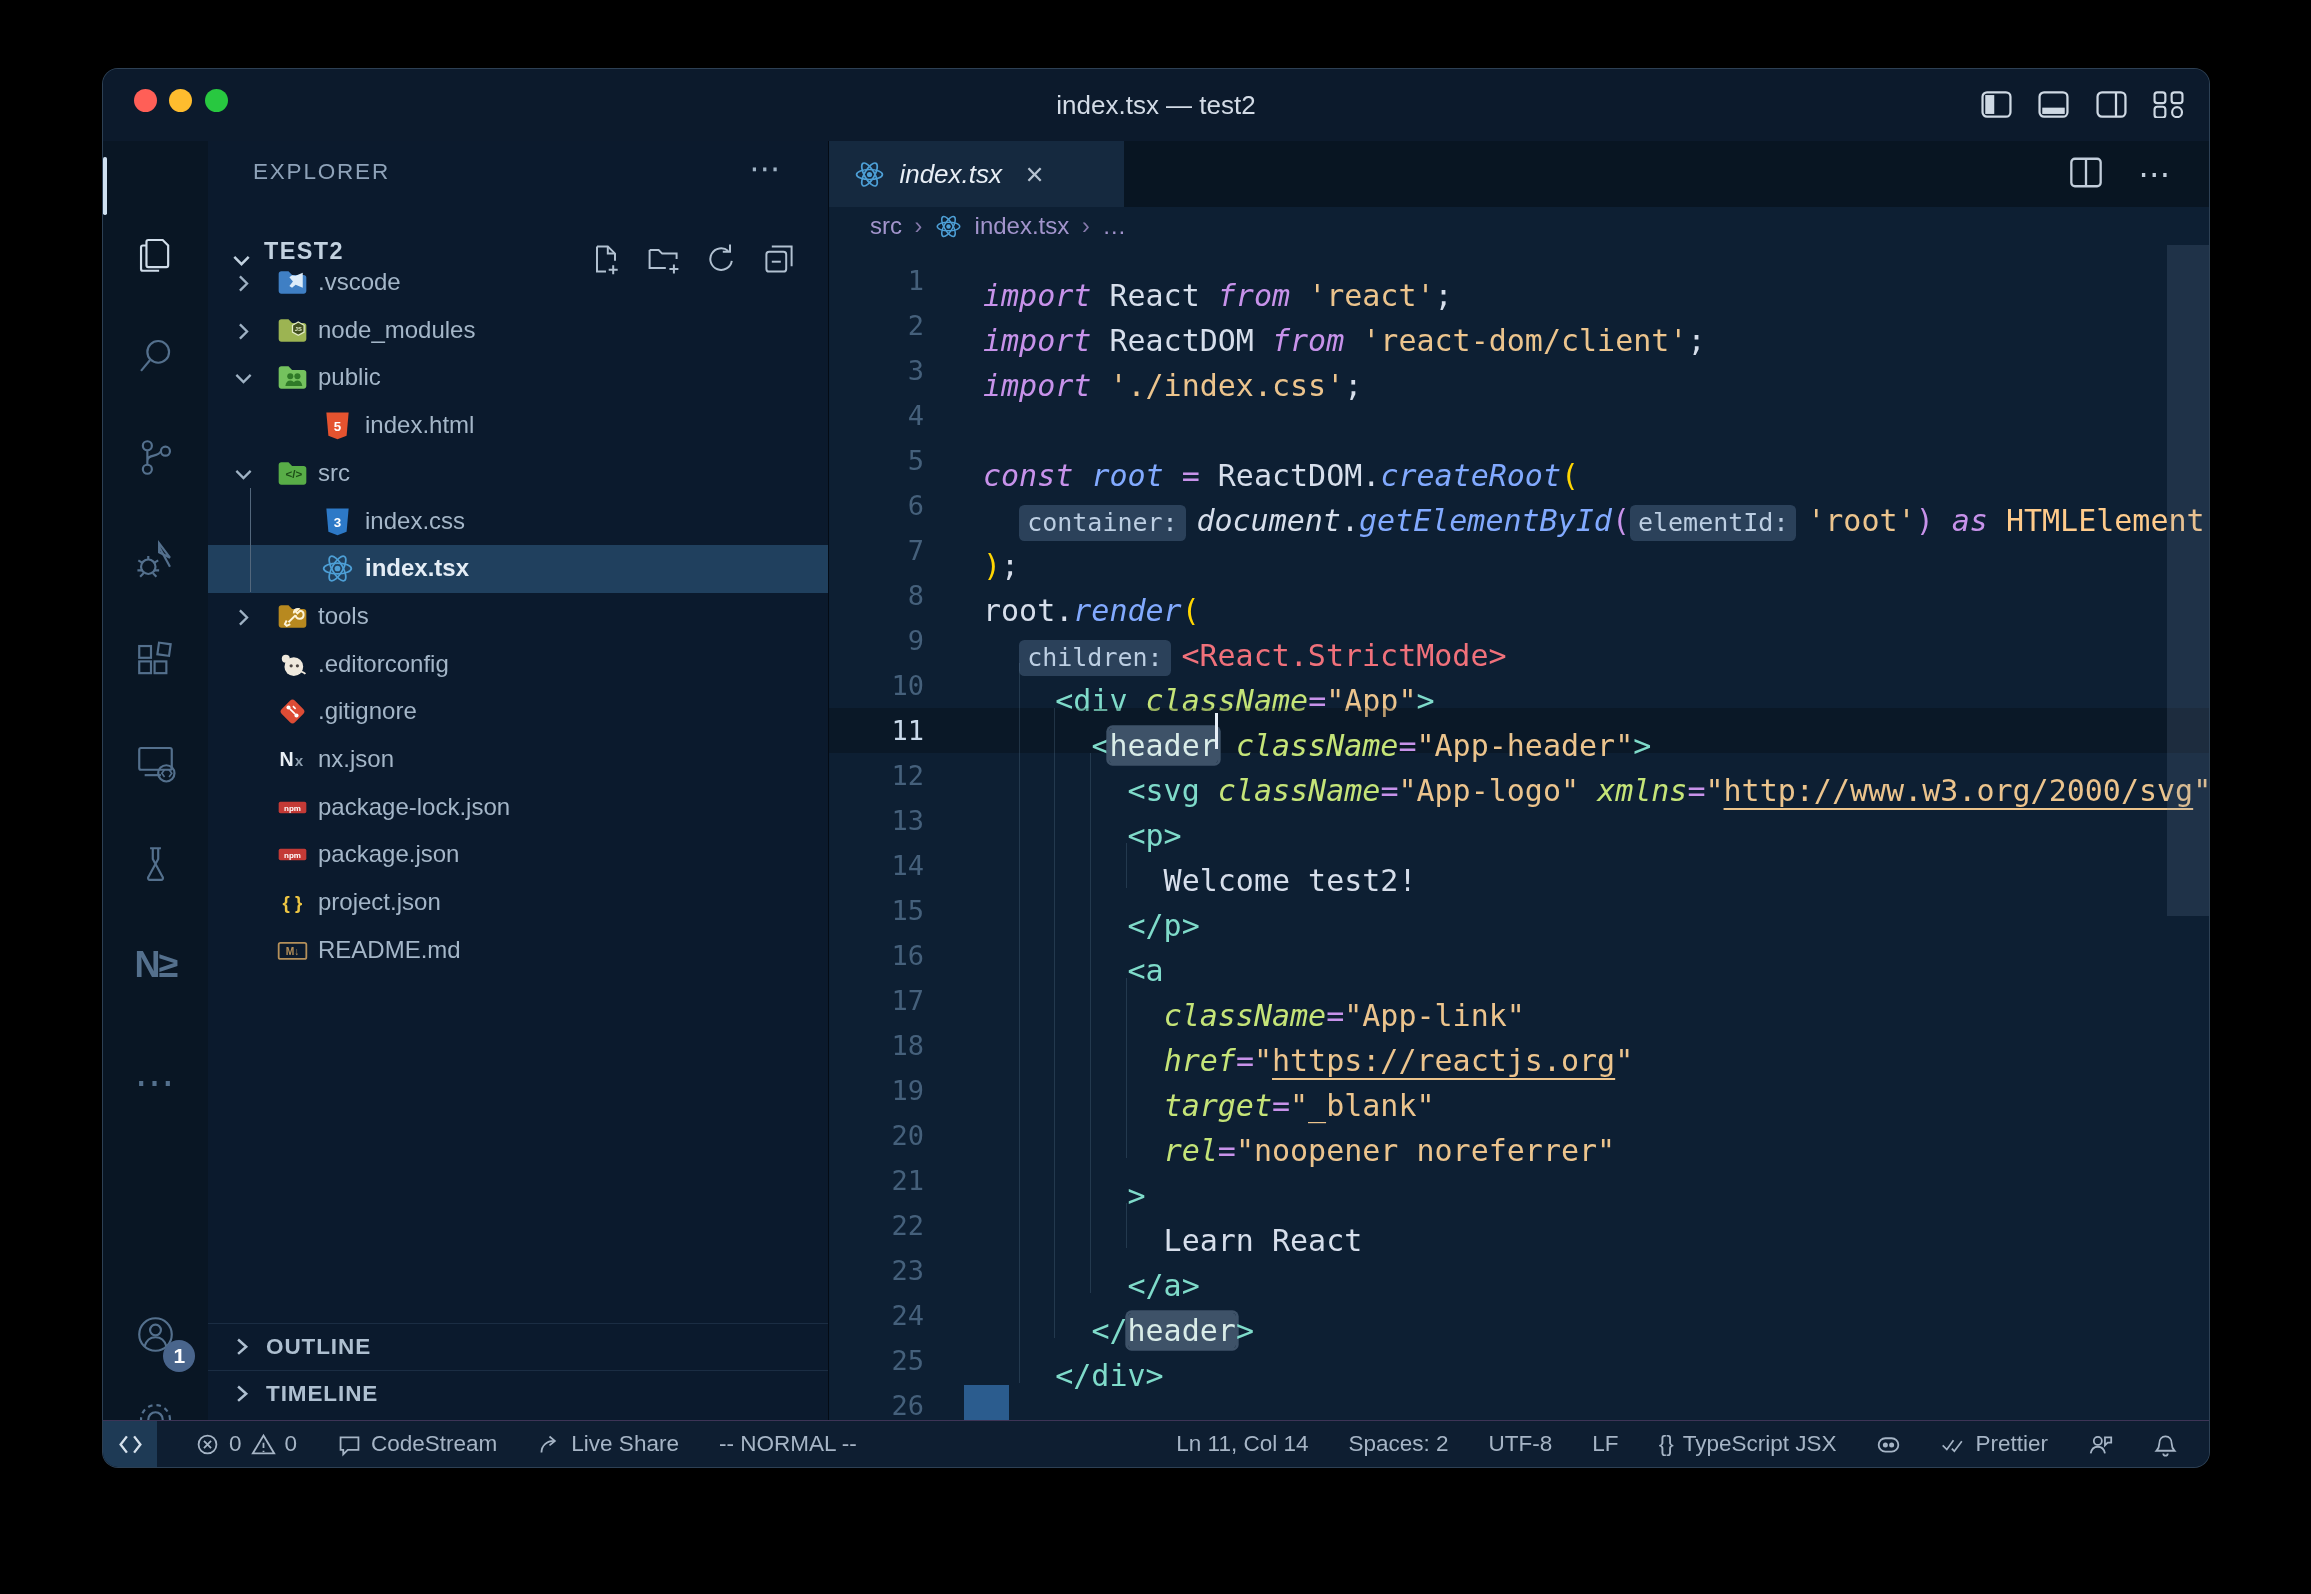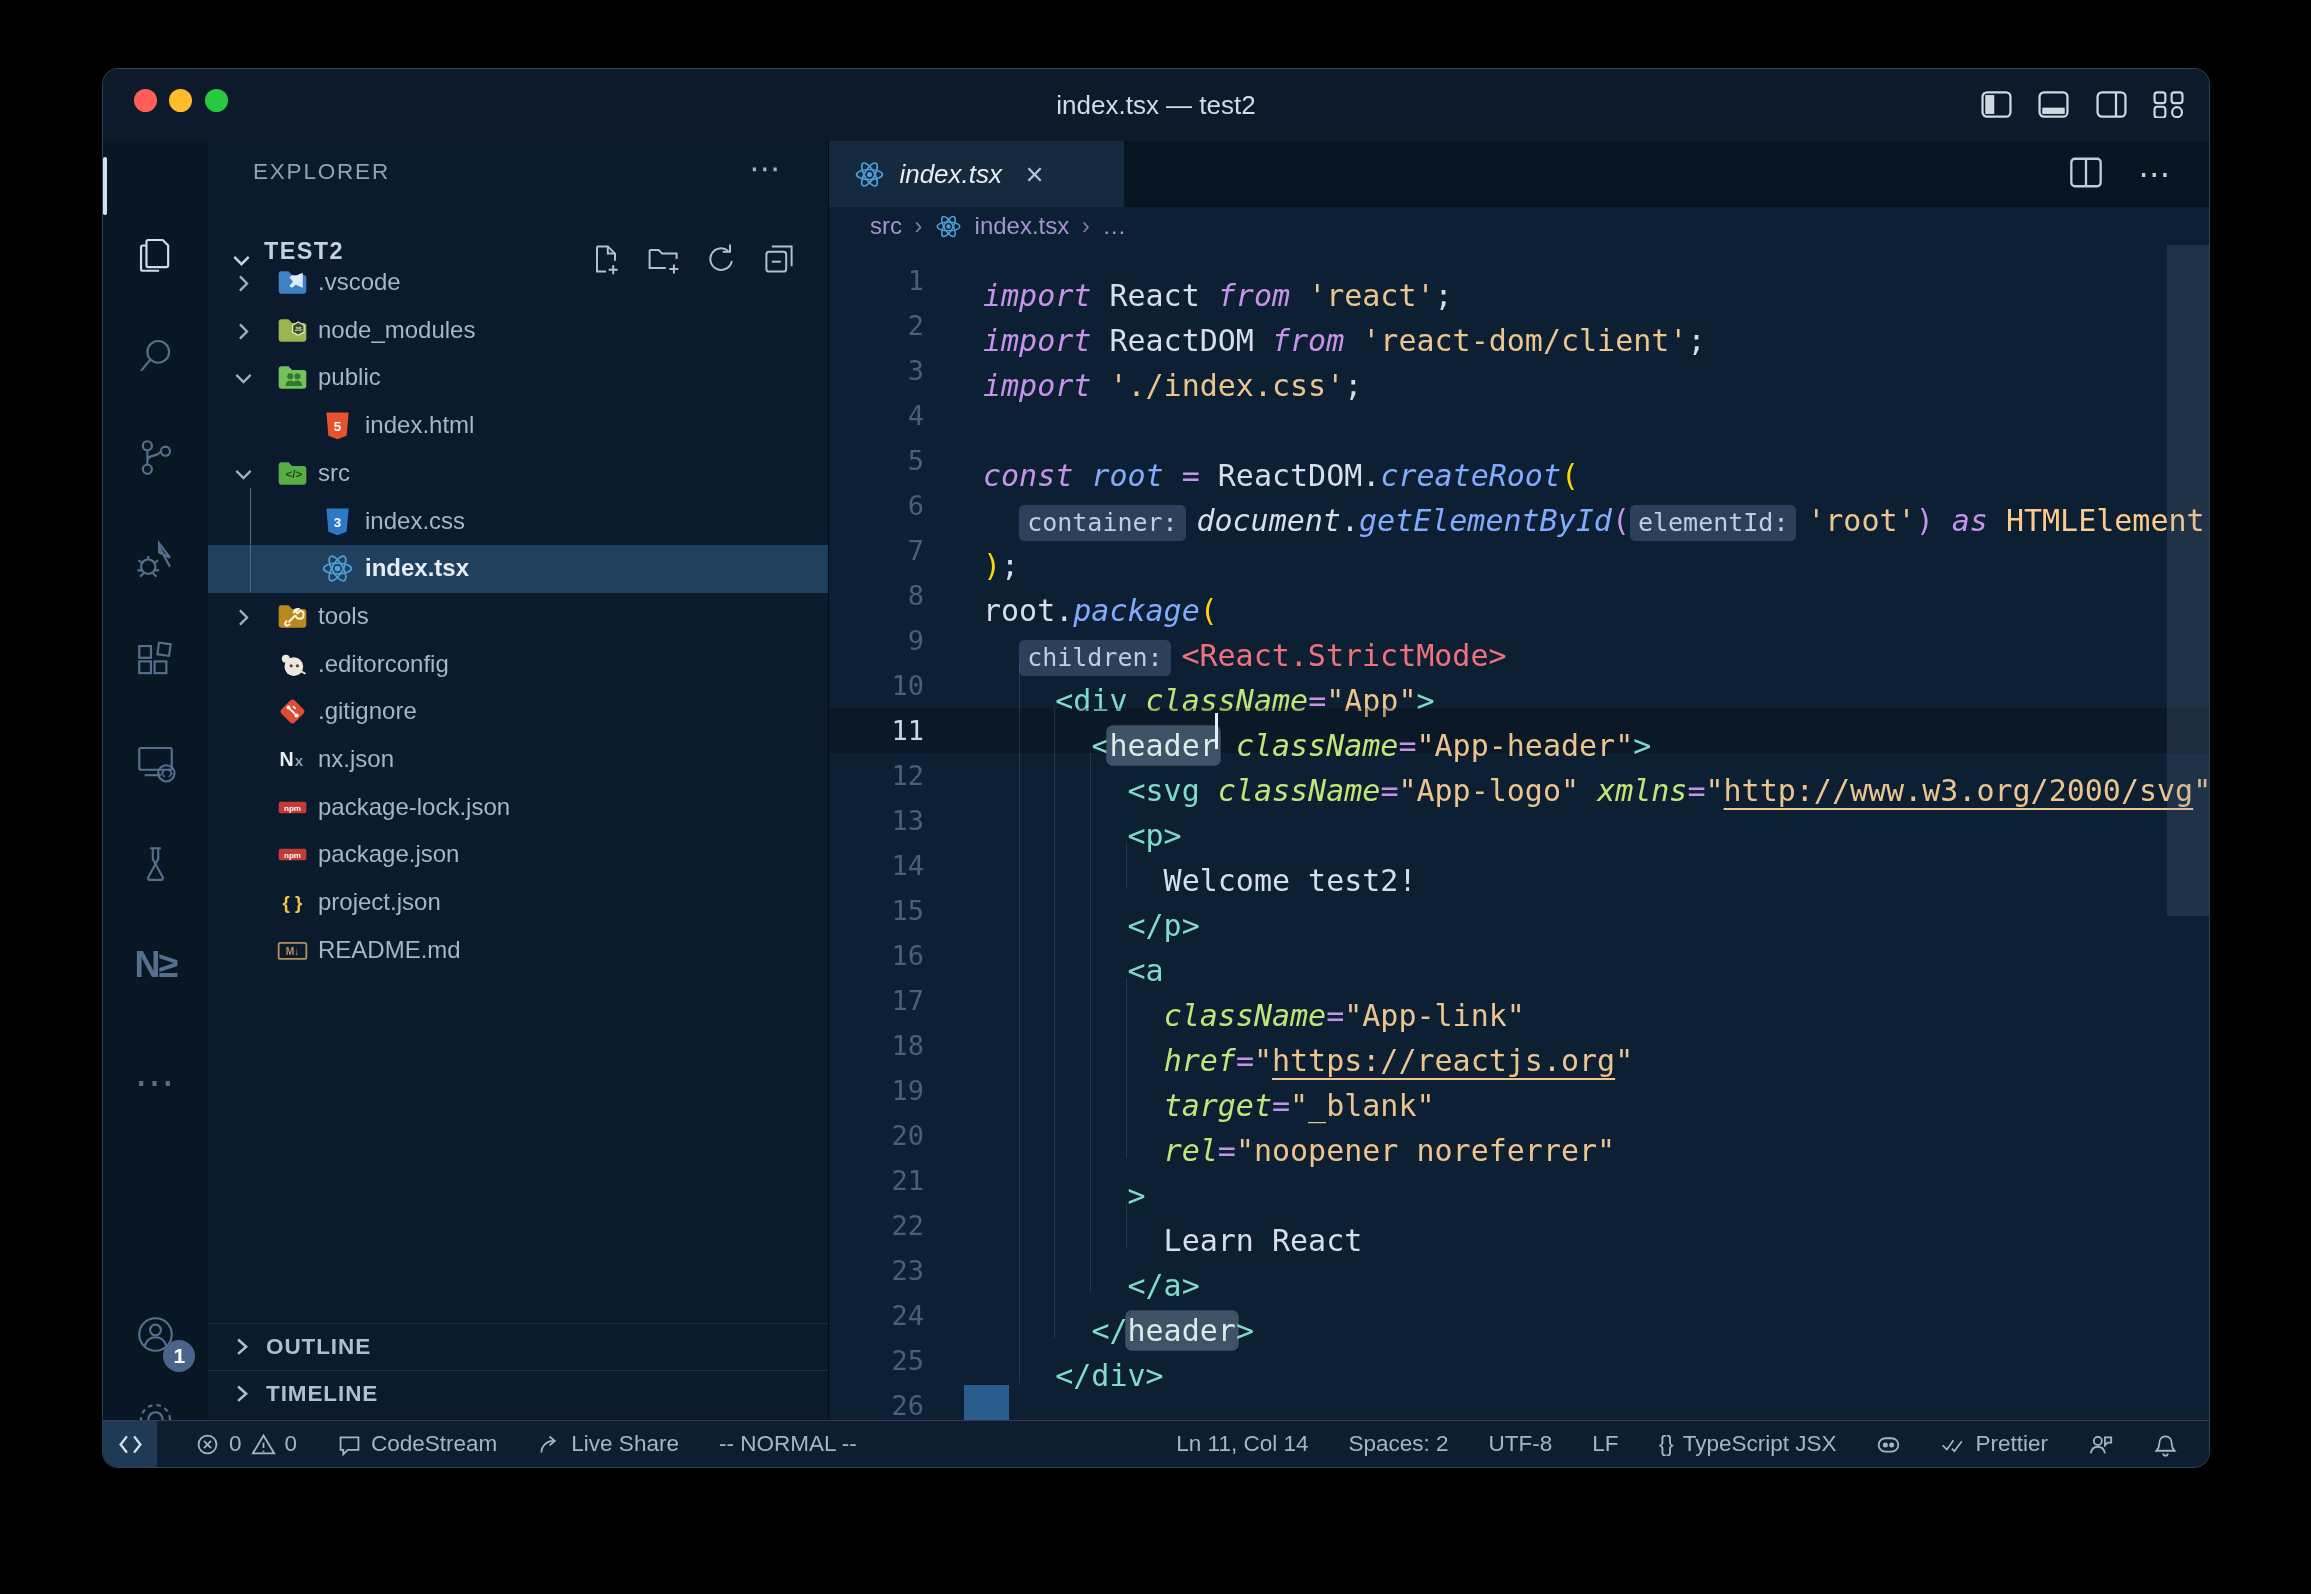--- a/index.html
+++ b/index.html
@@ -433,21 +433,21 @@
       <span>…</span>
     </div>
     <div id="code">
         <div class="cl"><span class="lnum">1</span><span class="ltext"><span class="tk-kw">import</span><span class="tk-pl"> React </span><span class="tk-kw">from</span><span class="tk-pl"> </span><span class="tk-str">'react'</span><span class="tk-pl">;</span></span></div>
         <div class="cl"><span class="lnum">2</span><span class="ltext"><span class="tk-kw">import</span><span class="tk-pl"> ReactDOM </span><span class="tk-kw">from</span><span class="tk-pl"> </span><span class="tk-str">'react-dom/client'</span><span class="tk-pl">;</span></span></div>
         <div class="cl"><span class="lnum">3</span><span class="ltext"><span class="tk-kw">import</span><span class="tk-pl"> </span><span class="tk-str">'./index.css'</span><span class="tk-pl">;</span></span></div>
         <div class="cl"><span class="lnum">4</span><span class="ltext"></span></div>
         <div class="cl"><span class="lnum">5</span><span class="ltext"><span class="tk-kw">const</span><span class="tk-pl"> </span><span class="tk-fn">root</span><span class="tk-pl"> </span><span class="tk-kw">=</span><span class="tk-pl"> ReactDOM.</span><span class="tk-fn">createRoot</span><span class="tk-b1">(</span></span></div>
         <div class="cl"><span class="lnum">6</span><span class="ltext"><span class="tk-pl">  </span><span class="inlay">container:</span><span class="tk-pli">document</span><span class="tk-pl">.</span><span class="tk-fn">getElementById</span><span class="tk-b2">(</span><span class="inlay">elementId:</span><span class="tk-str">'root'</span><span class="tk-b2">)</span><span class="tk-pl"> </span><span class="tk-kw">as</span><span class="tk-pl"> </span><span class="tk-typ">HTMLElement</span></span></div>
         <div class="cl"><span class="lnum">7</span><span class="ltext"><span class="tk-b1">)</span><span class="tk-pl">;</span></span></div>
-        <div class="cl"><span class="lnum">8</span><span class="ltext"><span class="tk-pl">root.</span><span class="tk-fn">package</span><span class="tk-b1">(</span></span></div>
+        <div class="cl"><span class="lnum">8</span><span class="ltext"><span class="tk-pl">root.</span><span class="tk-fn">render</span><span class="tk-b1">(</span></span></div>
         <div class="cl"><span class="lnum">9</span><span class="ltext"><span class="tk-pl">  </span><span class="inlay">children:</span><span class="tk-comp">&lt;React.StrictMode&gt;</span></span></div>
         <div class="cl"><span class="guide" style="left: 190px;"></span><span class="lnum">10</span><span class="ltext"><span class="tk-pl">    </span><span class="tk-tag">&lt;div </span><span class="tk-attr">className</span><span class="tk-kw">=</span><span class="tk-str">"App"</span><span class="tk-tag">&gt;</span></span></div>
         <div class="cl cur"><span class="guide" style="left: 190px;"></span><span class="guide" style="left: 225px;"></span><span class="lnum">11</span><span class="ltext"><span class="tk-pl">      </span><span class="tk-tag">&lt;</span><span class="tk-hlw">header</span><span class="tk-pl"> </span><span class="tk-attr">className</span><span class="tk-kw">=</span><span class="tk-str">"App-header"</span><span class="tk-tag">&gt;</span></span><span class="caret" style="left: 386px;"></span></div>
         <div class="cl"><span class="guide" style="left: 190px;"></span><span class="guide" style="left: 225px;"></span><span class="guide" style="left: 261px;"></span><span class="lnum">12</span><span class="ltext"><span class="tk-pl">        </span><span class="tk-tag">&lt;svg </span><span class="tk-attr">className</span><span class="tk-kw">=</span><span class="tk-str">"App-logo"</span><span class="tk-pl"> </span><span class="tk-attr">xmlns</span><span class="tk-kw">=</span><span class="tk-str">"</span><span class="tk-lnk">http://www.w3.org/2000/svg</span><span class="tk-str">"</span></span></div>
         <div class="cl"><span class="guide" style="left: 190px;"></span><span class="guide" style="left: 225px;"></span><span class="guide" style="left: 261px;"></span><span class="lnum">13</span><span class="ltext"><span class="tk-pl">        </span><span class="tk-tag">&lt;p&gt;</span></span></div>
         <div class="cl"><span class="guide" style="left: 190px;"></span><span class="guide" style="left: 225px;"></span><span class="guide" style="left: 261px;"></span><span class="guide" style="left: 297px;"></span><span class="lnum">14</span><span class="ltext"><span class="tk-pl">          Welcome test2!</span></span></div>
         <div class="cl"><span class="guide" style="left: 190px;"></span><span class="guide" style="left: 225px;"></span><span class="guide" style="left: 261px;"></span><span class="lnum">15</span><span class="ltext"><span class="tk-pl">        </span><span class="tk-tag">&lt;/p&gt;</span></span></div>
         <div class="cl"><span class="guide" style="left: 190px;"></span><span class="guide" style="left: 225px;"></span><span class="guide" style="left: 261px;"></span><span class="lnum">16</span><span class="ltext"><span class="tk-pl">        </span><span class="tk-tag">&lt;a</span></span></div>
         <div class="cl"><span class="guide" style="left: 190px;"></span><span class="guide" style="left: 225px;"></span><span class="guide" style="left: 261px;"></span><span class="guide" style="left: 297px;"></span><span class="lnum">17</span><span class="ltext"><span class="tk-pl">          </span><span class="tk-attr">className</span><span class="tk-kw">=</span><span class="tk-str">"App-link"</span></span></div>
         <div class="cl"><span class="guide" style="left: 190px;"></span><span class="guide" style="left: 225px;"></span><span class="guide" style="left: 261px;"></span><span class="guide" style="left: 297px;"></span><span class="lnum">18</span><span class="ltext"><span class="tk-pl">          </span><span class="tk-attr">href</span><span class="tk-kw">=</span><span class="tk-str">"</span><span class="tk-lnk">https://reactjs.org</span><span class="tk-str">"</span></span></div>

